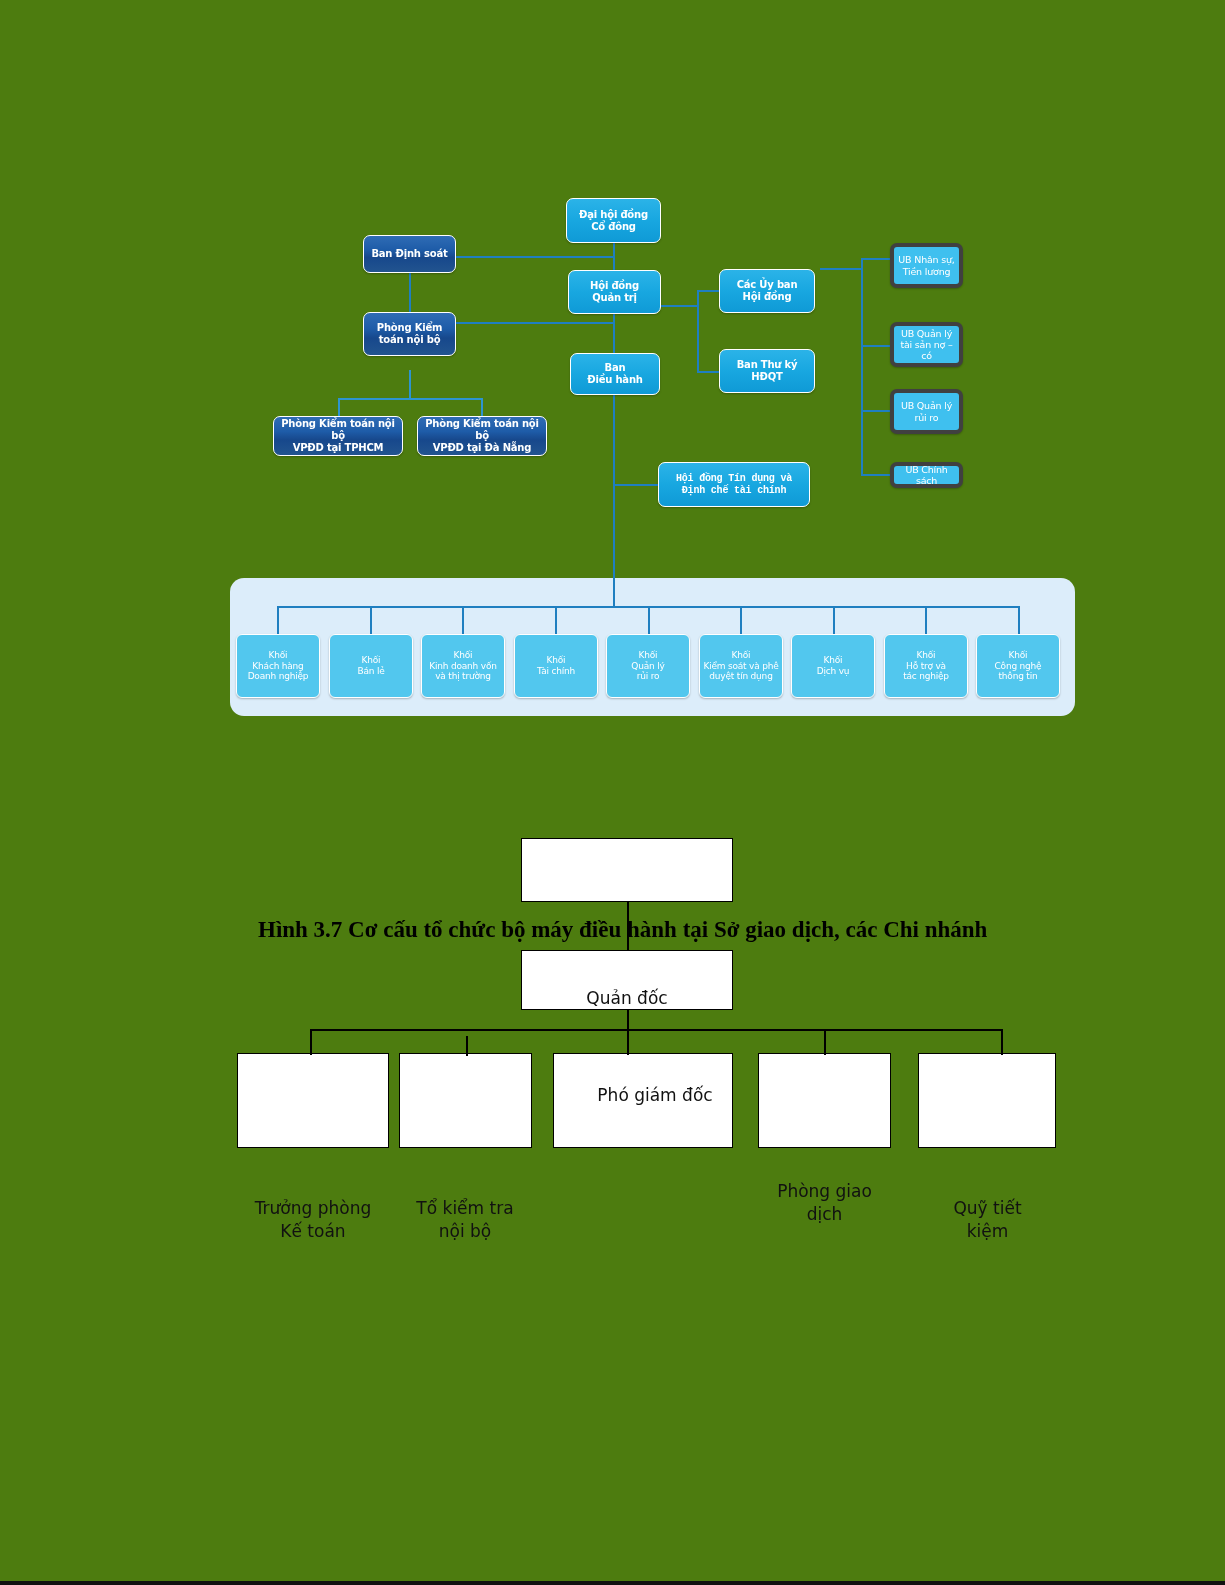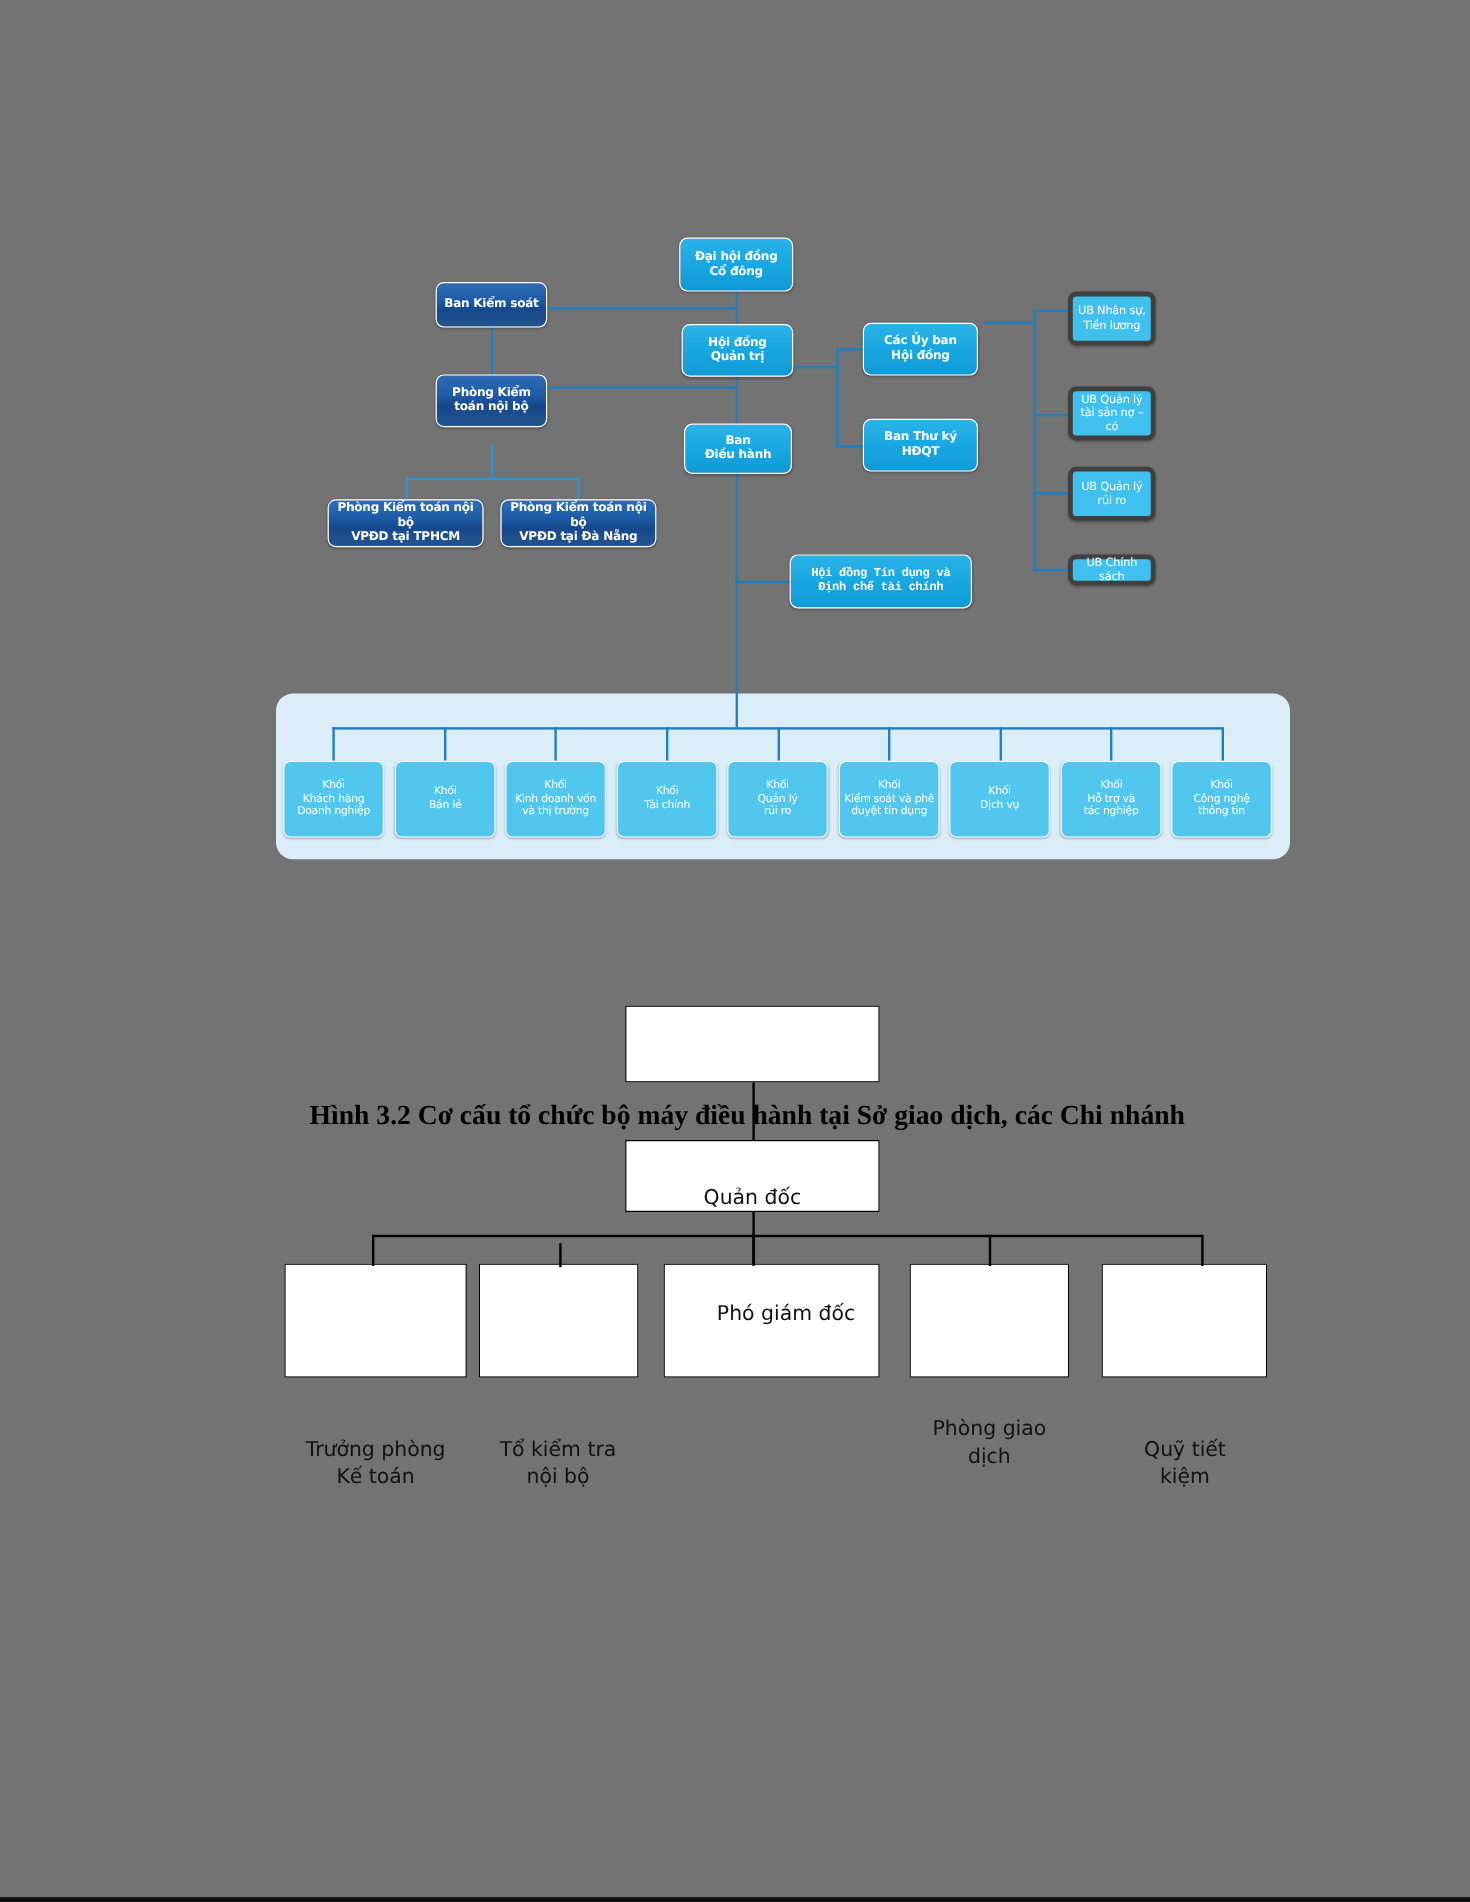--- a/index.html
+++ b/index.html
@@ -12,21 +12,21 @@
     font-family: "Liberation Serif", serif;
     width: 1225px;
     height: 1585px;
     position: relative;
     overflow: hidden;
   }
   .page {
     position: relative;
     width: 1225px;
     height: 1585px;
-    background: #737373;
+    background: #4d7c0f;
   }
 
   
   #fig22 {
     position: absolute;
     left: 0;
     top: 0;
     width: 1225px;
     height: 760px;
   }
@@ -191,21 +191,21 @@
     <div class="ln v" style="left:740px; top:606px; height:28px;"></div>
     <div class="ln v" style="left:833px; top:606px; height:28px;"></div>
     <div class="ln v" style="left:925px; top:606px; height:28px;"></div>
     <div class="ln v" style="left:1018px; top:606px; height:28px;"></div>
 
     <div class="node cyan" style="left:566px; top:198px; width:95px; height:45px;">
       <span>Đại hội đồng<br>Cổ đông</span>
     </div>
 
     <div class="node dark" style="left:363px; top:235px; width:93px; height:38px;">
-      <span>Ban Kiểm soát</span>
+      <span>Ban Định soát</span>
     </div>
 
     <div class="node cyan" style="left:568px; top:270px; width:93px; height:44px;">
       <span>Hội đồng<br>Quản trị</span>
     </div>
 
     <div class="node cyan" style="left:719px; top:269px; width:96px; height:44px;justify-content:center;">
       <span>Các Ủy ban<br>Hội đồng</span>
     </div>
 
@@ -302,16 +302,16 @@
     <div class="bbox" style="left:918px; top:293px; width:138px; height:95px;"></div>
 
     <div class="inlabel" style="left:553px; top:325px; width:204px;">Phó giám đốc</div>
 
     <div class="blabel" style="left:232px; top:437px; width:162px;">Trưởng phòng<br>Kế toán</div>
     <div class="blabel" style="left:395px; top:437px; width:140px;">Tổ kiểm tra<br>nội bộ</div>
     <div class="blabel" style="left:752px; top:420px; width:145px;">Phòng giao<br>dịch</div>
     <div class="blabel" style="left:915px; top:437px; width:145px;">Quỹ tiết<br>kiệm</div>
   </div>
 
-  <div class="caption" id="cap23">Hình 3.2 Cơ cấu tổ chức bộ máy điều hành tại Sở giao dịch, các Chi nhánh</div>
+  <div class="caption" id="cap23">Hình 3.7 Cơ cấu tổ chức bộ máy điều hành tại Sở giao dịch, các Chi nhánh</div>
 
   <div class="footer-strip"></div>
 </div>
 
 </body></html>

